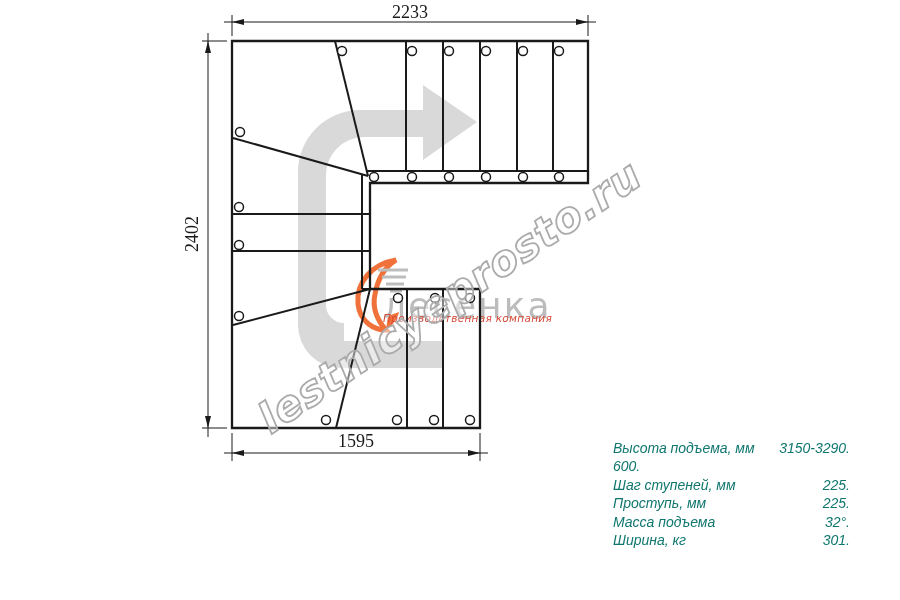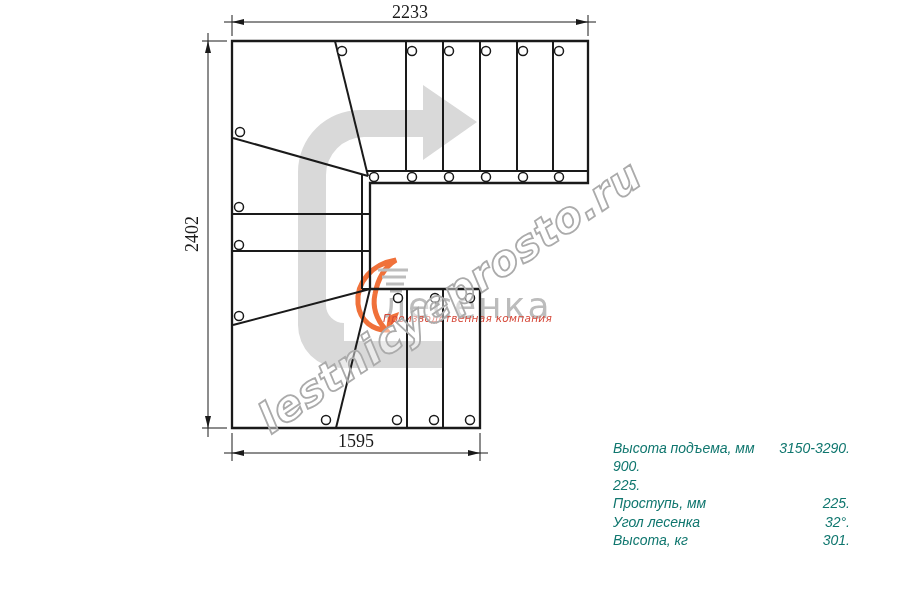--- a/index.html
+++ b/index.html
@@ -142,32 +142,33 @@
   </svg>
 
   <div class="watermark">lestnicyeprosto.ru</div>
 
   <div class="specs">
     <div class="spec-row">
       <span>Высота подъема, мм</span>
       <span class="spec-value">3150-3290.</span>
     </div>
     <div class="spec-row">
-      <span class="spec-value">900.</span>
+      <span class="spec-value">600.</span>
     </div>
     <div class="spec-row">
+      <span>Шаг ступеней, мм</span>
       <span class="spec-value">225.</span>
     </div>
     <div class="spec-row">
       <span>Проступь, мм</span>
       <span class="spec-value">225.</span>
     </div>
     <div class="spec-row">
-      <span>Угол лесенка</span>
+      <span>Масса подъема</span>
       <span class="spec-value">32°.</span>
     </div>
     <div class="spec-row">
-      <span>Высота, кг</span>
+      <span>Ширина, кг</span>
       <span class="spec-value">301.</span>
     </div>
   </div>
 
 </div>
 
 </body></html>

